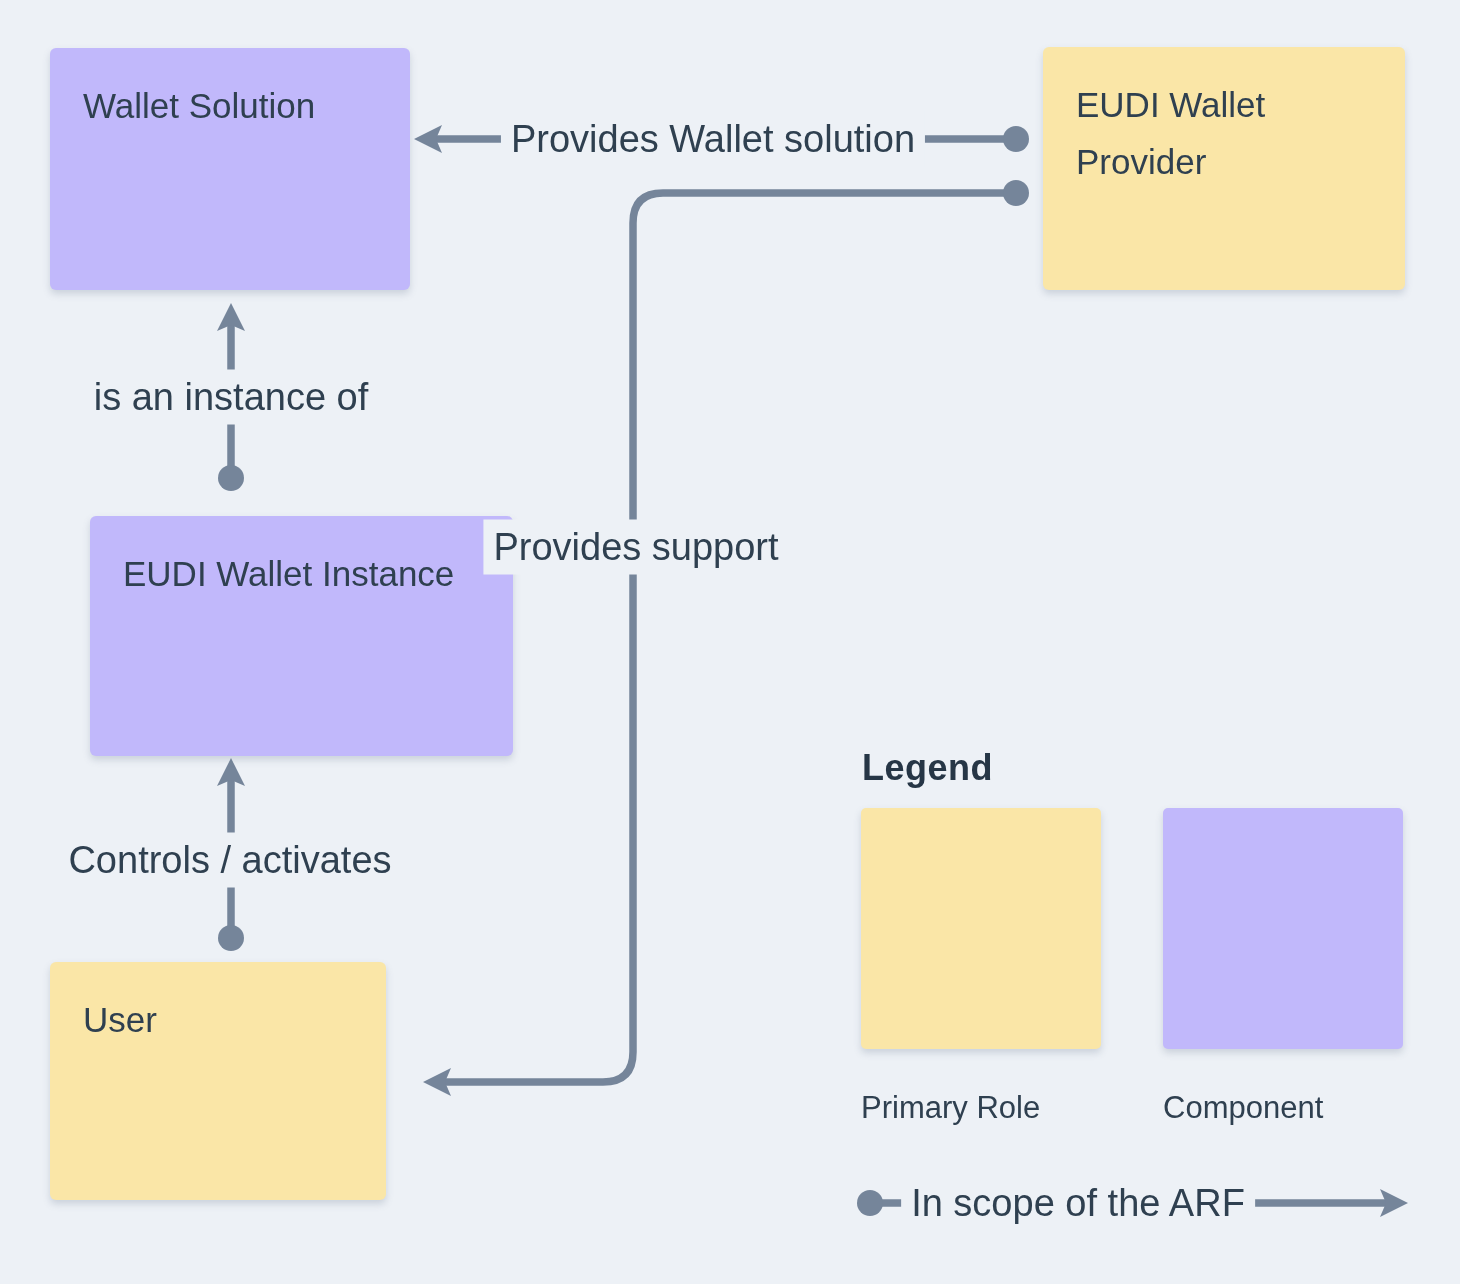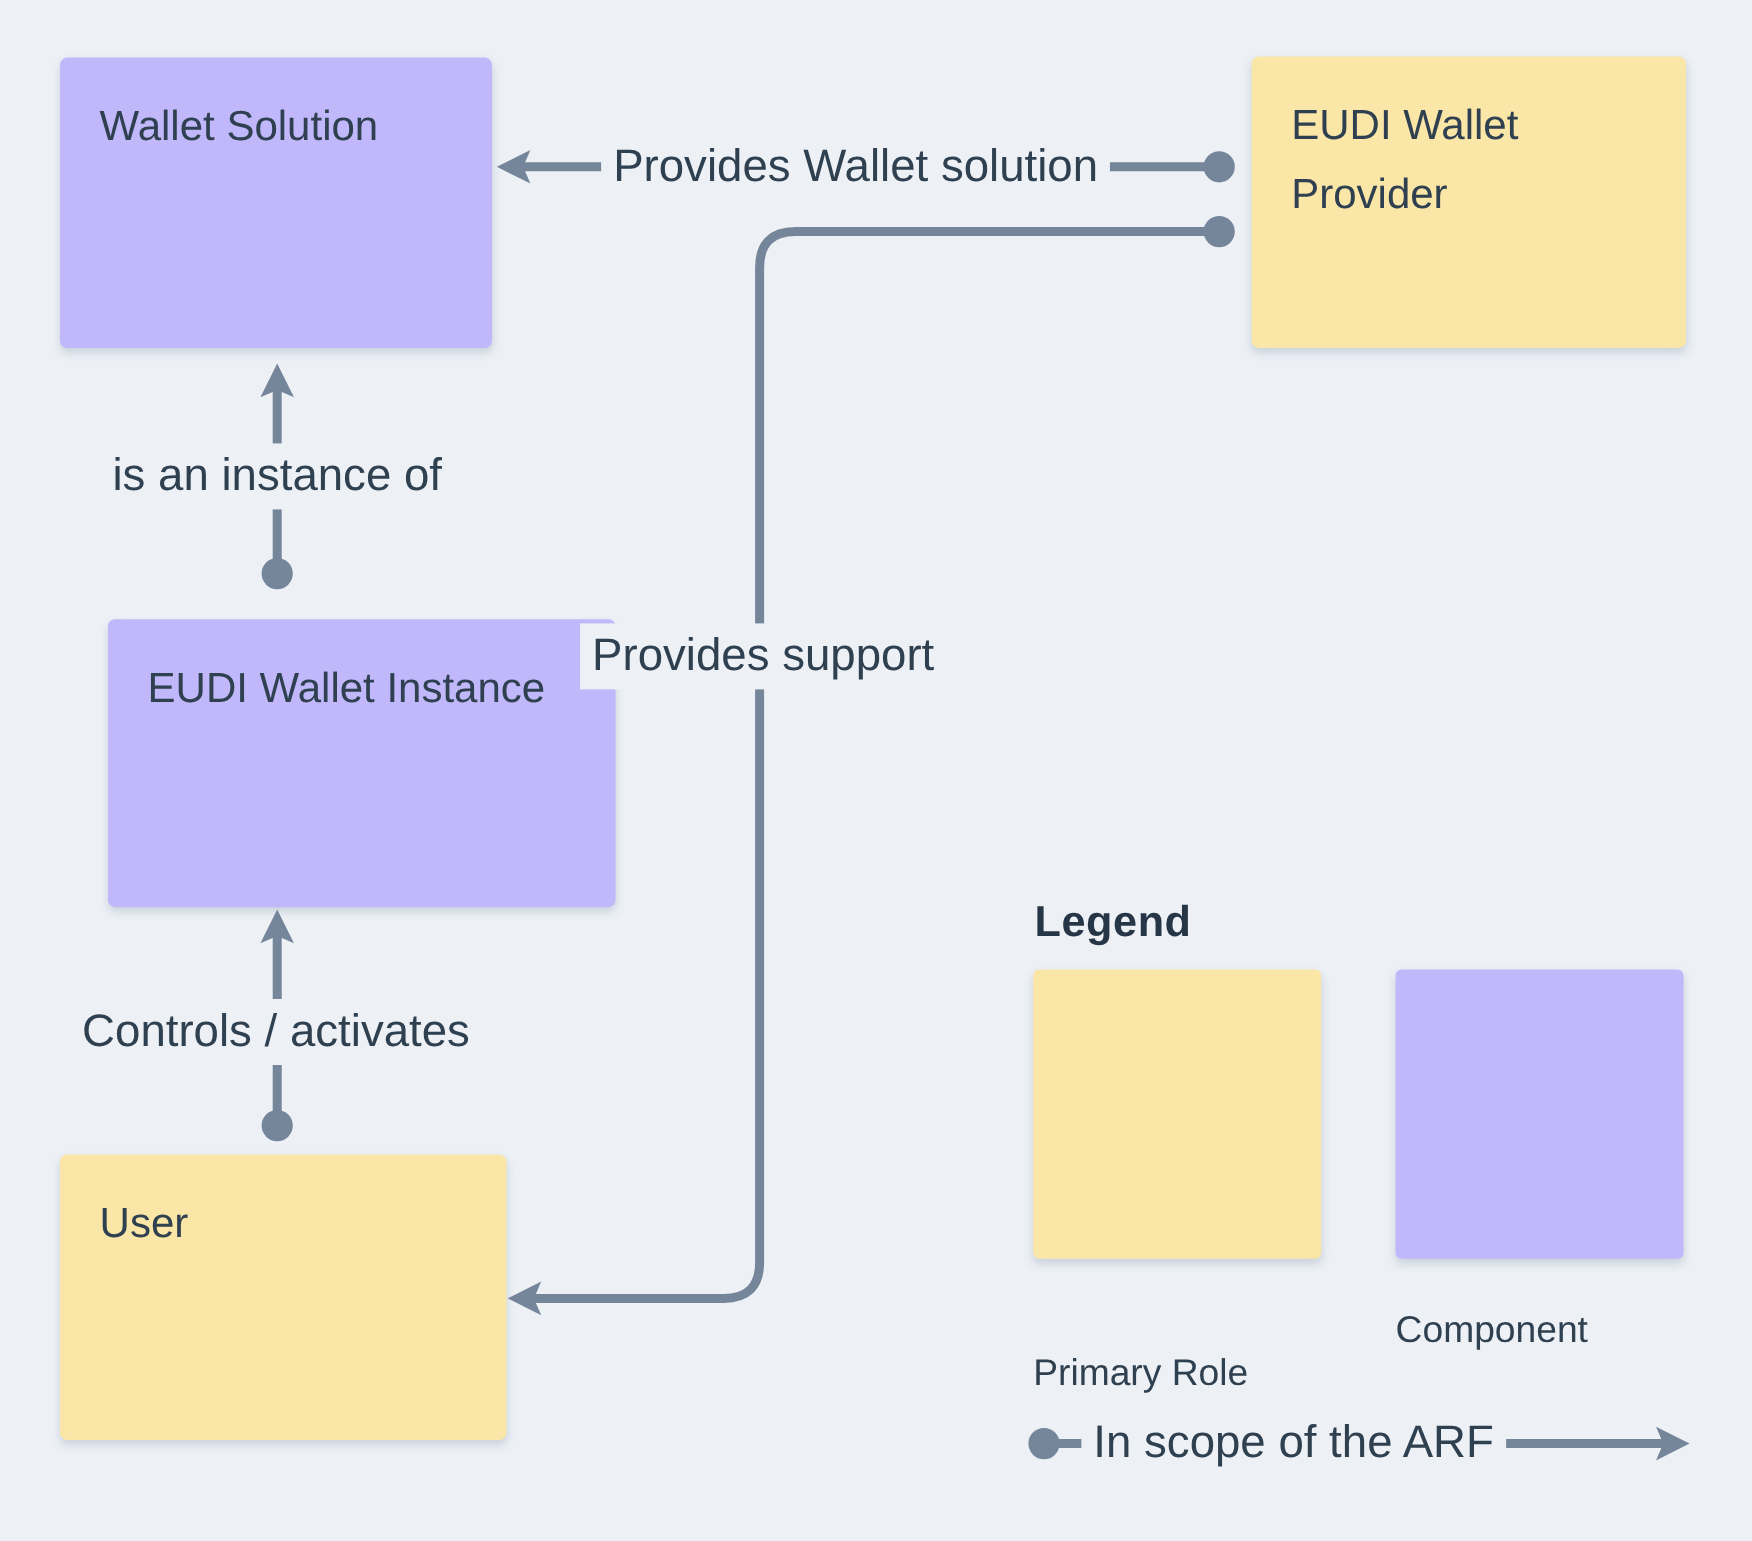--- a/index.html
+++ b/index.html
@@ -32,21 +32,21 @@
     line-height: 1.62;
     color: var(--text);
     box-shadow: 0 4px 7px rgba(105,120,145,0.25);
   }
   .node-primary   { background: var(--primary-role); }
   .node-component { background: var(--component); }
 
   #wallet-solution      { left: 50px;   top: 48px;  width: 360px; height: 242px; }
   #eudi-wallet-provider { left: 1043px; top: 47px;  width: 362px; height: 243px; }
   #eudi-wallet-instance { left: 50px;   top: 516px; width: 423px; height: 240px; margin-left: 40px; }
-  #user-node            { left: 50px;   top: 962px; width: 372px; height: 238px; }
+  #user-node            { left: 50px;   top: 962px; width: 336px; height: 238px; }
 
   .conn-label {
     position: absolute;
     transform: translate(-50%, -50%);
     background: var(--background);
     color: var(--text);
     font-size: 38px;
     white-space: nowrap;
     padding: 6px 10px;
   }
@@ -70,21 +70,21 @@
     border-radius: 5px;
     box-shadow: 0 4px 7px rgba(105,120,145,0.25);
   }
   #swatch-primary-role { left: 861px;  top: 808px; background: var(--primary-role); }
   #swatch-component    { left: 1163px; top: 808px; background: var(--component); }
   .legend-label {
     position: absolute;
     font-size: 31px;
     color: var(--text);
   }
-  #legend-label-primary-role { left: 861px;  top: 1090px; margin-top: 36px; }
+  #legend-label-primary-role { left: 861px;  top: 1090px; }
   #legend-label-component    { left: 1163px; top: 1090px; }
 </style>
 </head>
 <body>
 
 <div class="canvas">
 
   <svg class="connectors" viewBox="0 0 1460 1284" xmlns="http://www.w3.org/2000/svg">
 
     <path class="conn-stroke" d="M1016 139 H433"></path>

